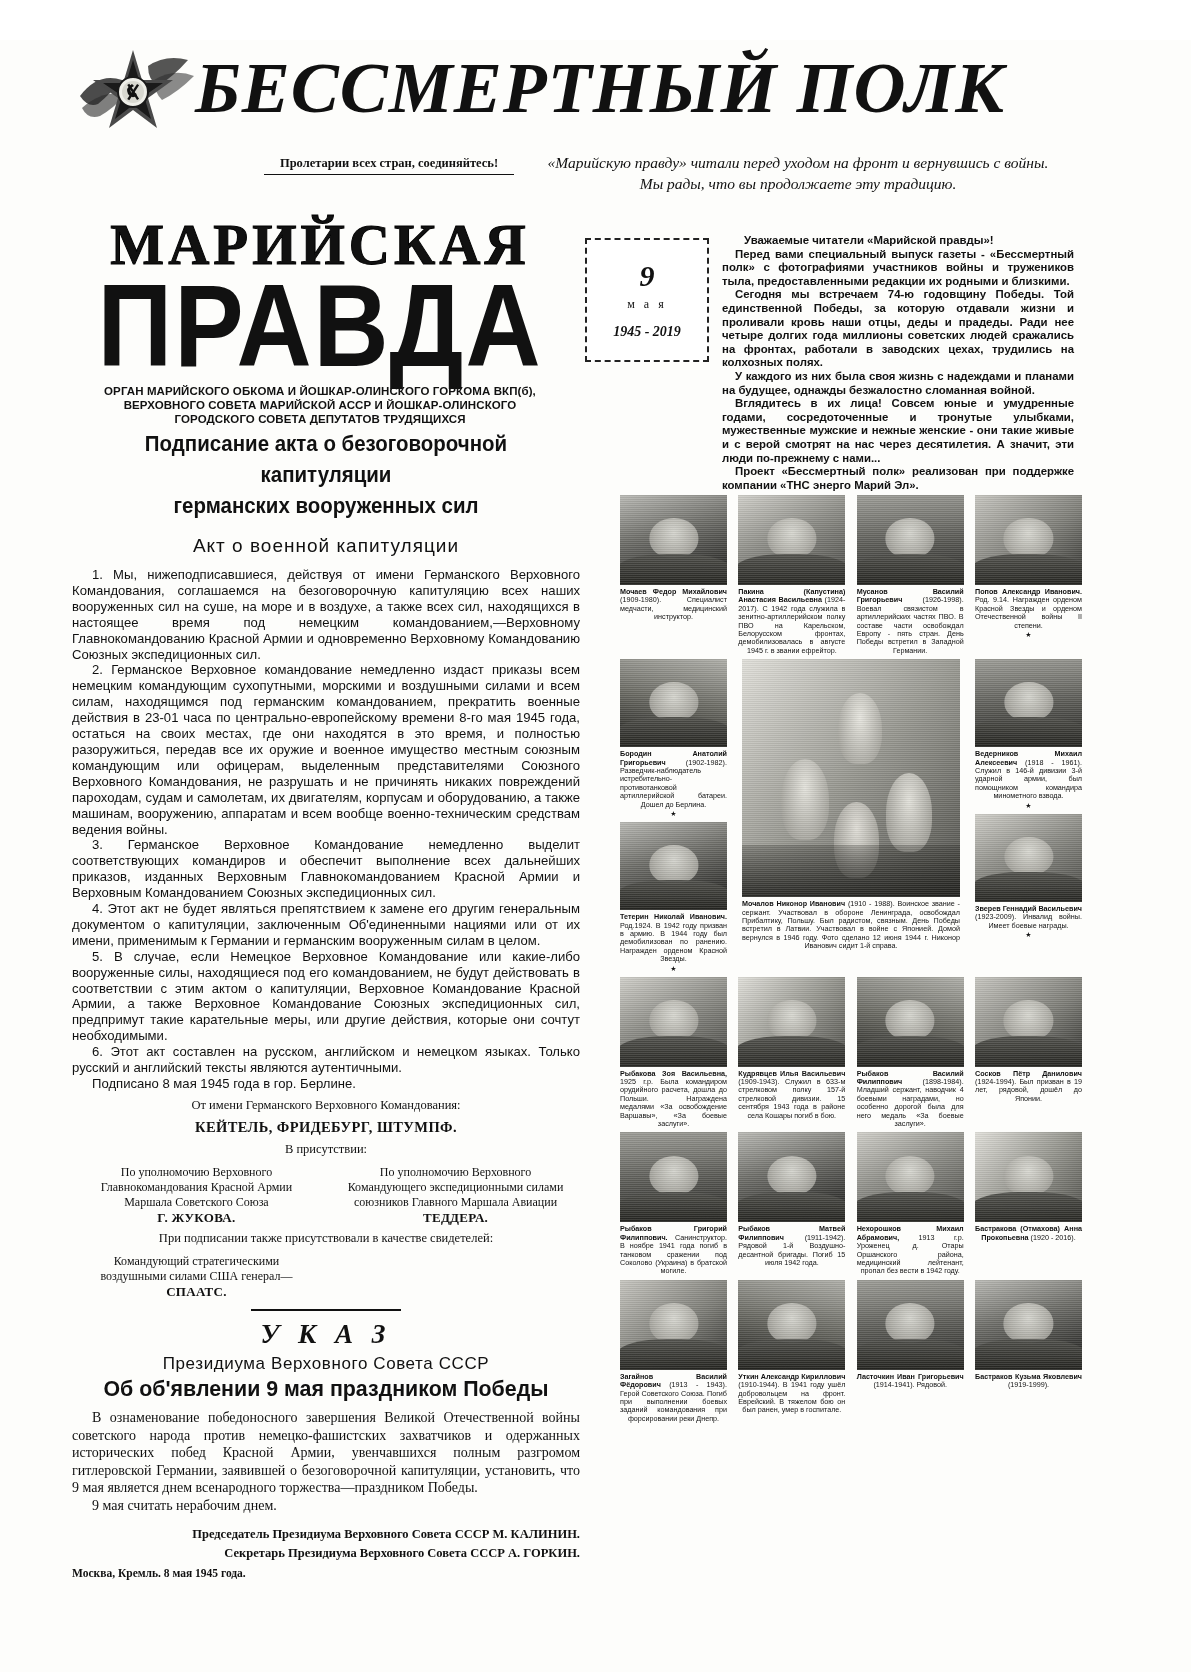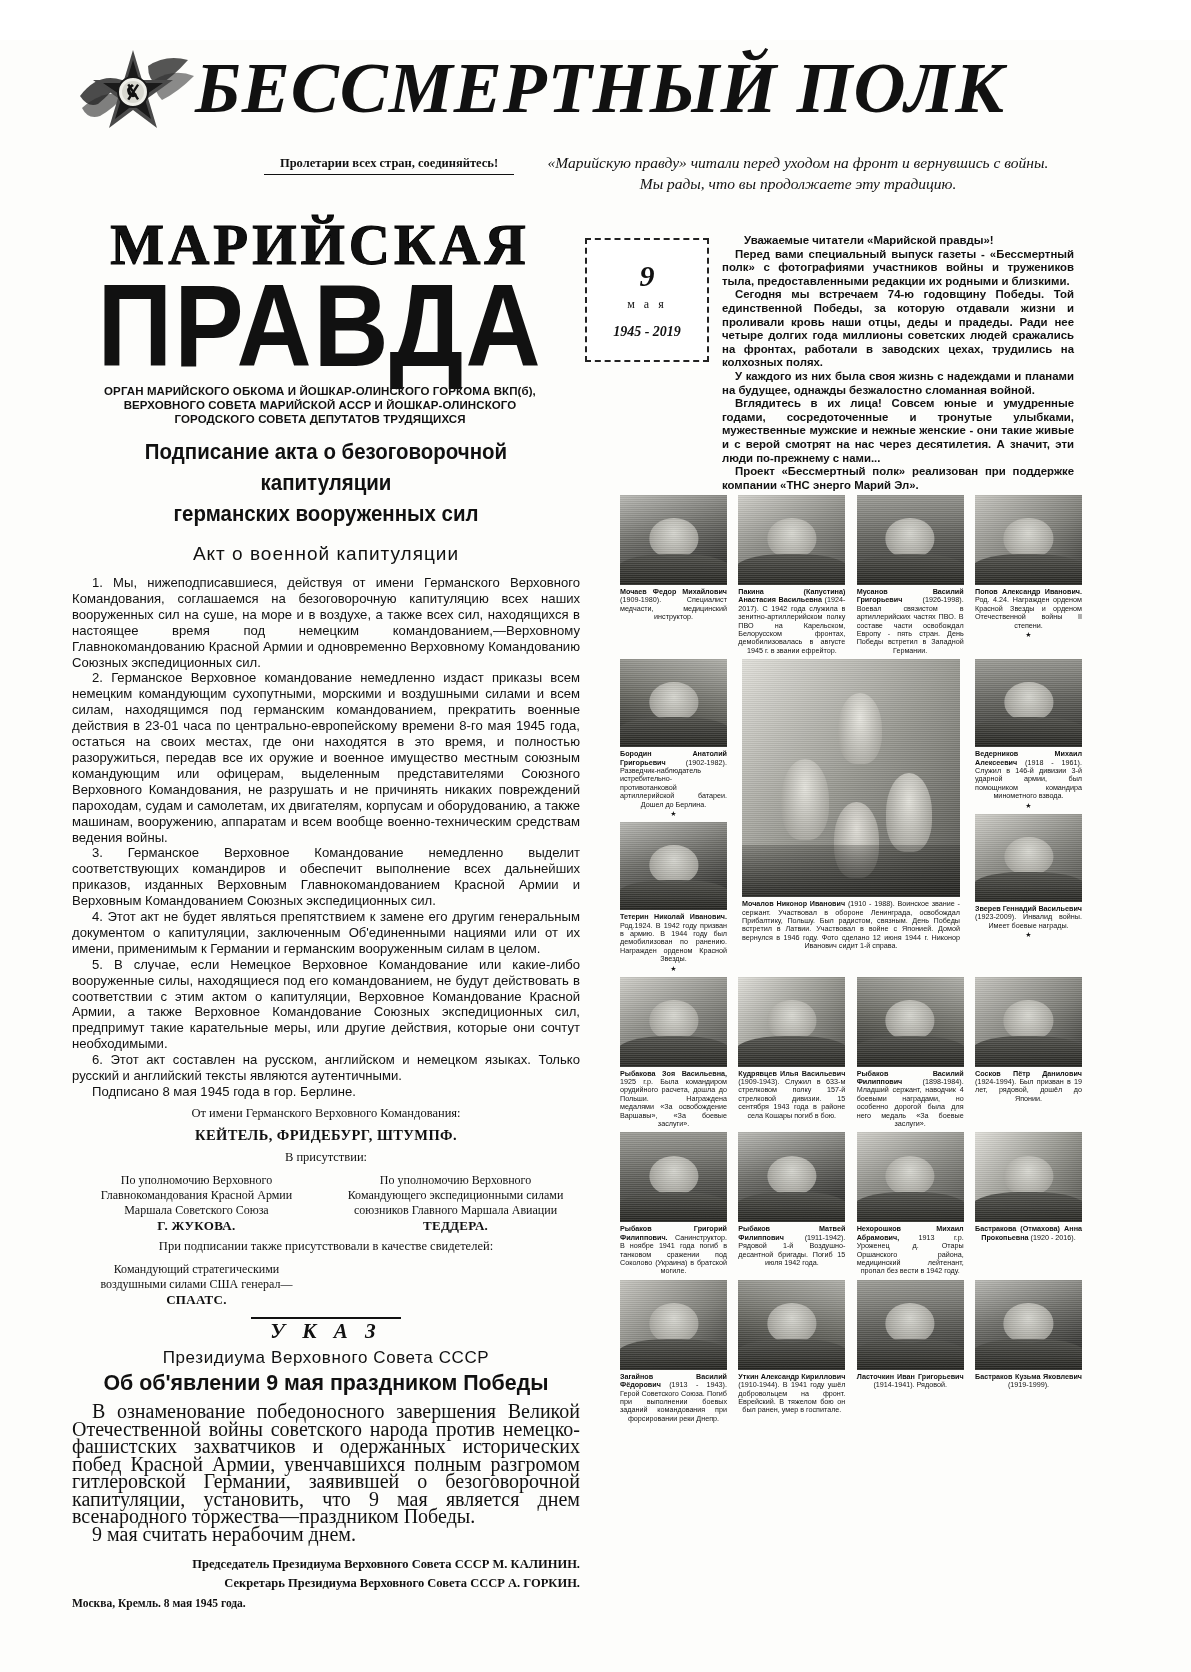--- a/index.html
+++ b/index.html
@@ -39,47 +39,47 @@
   .stamp .dm{font-size:12px;letter-spacing:3px;margin-top:6px;}
   .stamp .dy{font-size:14px;font-weight:bold;font-style:italic;margin-top:12px;}
 
   
   .intro{position:absolute;left:722px;top:194px;width:352px;
     font-size:11.4px;line-height:13.6px;text-align:justify;font-weight:600;}
   .intro p{margin:0;text-indent:13px;}
   .intro p.first{text-indent:22px;}
 
   
-  .article{position:absolute;left:72px;top:396px;width:508px;}
+  .article{position:absolute;left:72px;top:388px;width:508px;}
   .hl1{font-family:"Liberation Sans",sans-serif;font-weight:bold;font-size:22px;
     line-height:31px;text-align:center;transform:scaleX(0.93);transform-origin:center;}
   .hl2{font-family:"Liberation Sans",sans-serif;font-size:19px;line-height:30px;
     text-align:center;letter-spacing:1px;margin-top:10px;}
   .body-txt{margin-top:6px;font-family:"Liberation Sans",sans-serif;font-size:13.1px;
     line-height:15.9px;text-align:justify;}
   .body-txt p{margin:0;text-indent:20px;}
 
   .sig-c{text-align:center;font-family:"Liberation Serif",serif;font-size:12.5px;
     line-height:17px;margin-top:5px;}
   .sig-bold{text-align:center;font-family:"Liberation Serif",serif;font-weight:bold;
     font-size:14.5px;letter-spacing:0.4px;margin-top:5px;}
   .sig-2col{display:flex;justify-content:space-between;margin-top:7px;
     font-family:"Liberation Serif",serif;font-size:12px;line-height:15px;}
   .sig-2col .L{width:49%;text-align:center;}
   .sig-2col .R{width:49%;text-align:center;}
   .sig-name{font-weight:bold;font-size:13px;letter-spacing:0.3px;}
   .rule-s{width:150px;height:2px;background:#111;margin:10px auto 0;}
 
   .ukaz{font-family:"Liberation Serif",serif;font-weight:bold;font-style:italic;
-    font-size:21px;letter-spacing:6px;text-align:center;margin-top:0;}
+    font-size:27px;letter-spacing:6px;text-align:center;margin-top:8px;}
   .ukaz-sub{font-family:"Liberation Sans",sans-serif;font-size:17px;text-align:center;
     letter-spacing:0.6px;margin-top:4px;}
   .ukaz-hl{font-family:"Liberation Sans",sans-serif;font-weight:bold;font-size:22.5px;
     text-align:center;margin-top:2px;transform:scaleX(0.95);transform-origin:center;}
-  .ukaz-body{margin-top:7px;font-family:"Liberation Serif",serif;font-size:20px;
+  .ukaz-body{margin-top:7px;font-family:"Liberation Serif",serif;font-size:14px;
     line-height:17.6px;text-align:justify;}
   .ukaz-body p{margin:0;text-indent:20px;}
   .ukaz-sign{font-family:"Liberation Serif",serif;font-size:12.5px;text-align:right;
     margin-top:11px;line-height:19px;font-weight:bold;}
   .ukaz-place{font-family:"Liberation Serif",serif;font-size:11.5px;margin-top:4px;
     font-weight:bold;}
 
   
   .gallery{position:absolute;left:620px;top:455px;width:462px;}
   .grow{display:flex;justify-content:space-between;}
@@ -266,21 +266,21 @@
           </div>
         <div class="cap"><span class="nm">Мусанов Василий Григорьевич</span> <span>(1926-1998).</span> <span>Воевал связистом в артиллерийских частях ПВО. В составе части освобождал Европу - пять стран. День Победы встретил в Западной Германии.</span></div>
       </div>
       <div class="cell">
         <div class="ph p1">
             <div class="g tone-d"></div>
             <div class="face"></div>
             <div class="shoulder"></div>
             <div class="grain"></div>
           </div>
-        <div class="cap"><span class="nm">Попов Александр Иванович.</span> <span>Род. 4.24.</span> <span>Награжден орденом Красной Звезды и орденом Отечественной войны II степени.</span></div>
+        <div class="cap"><span class="nm">Попов Александр Иванович.</span> <span>Род. 9.14.</span> <span>Награжден орденом Красной Звезды и орденом Отечественной войны II степени.</span></div>
         <span class="star">★</span>
       </div>
     </div>
 
     <div class="grow">
       <div class="cell">
         <div class="ph p2">
             <div class="g tone-e"></div>
             <div class="face"></div>
             <div class="shoulder"></div>

